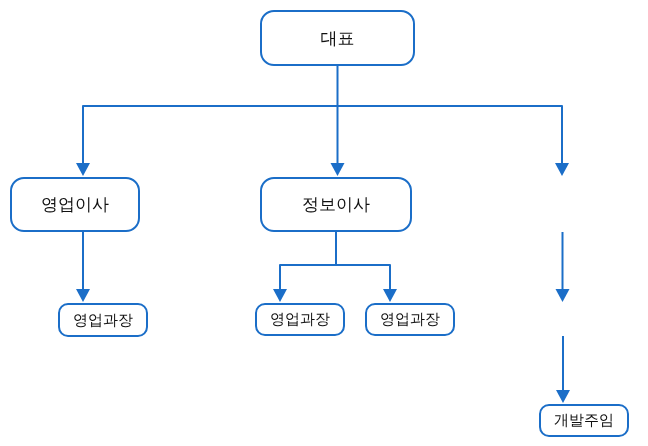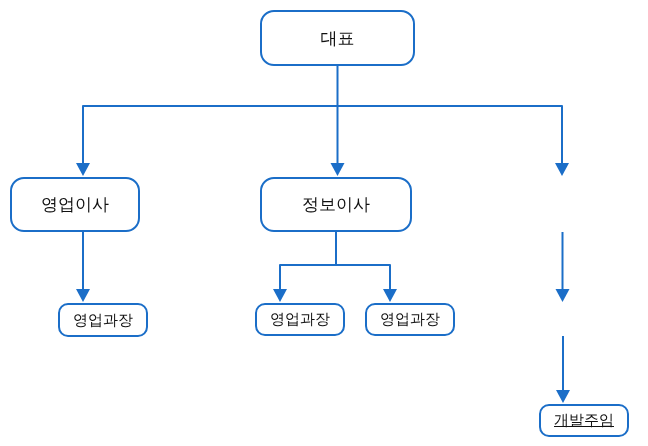--- a/index.html
+++ b/index.html
@@ -101,17 +101,17 @@
 
   <div class="node node-sm" style="left:235px; top:303px; width:90px; height:33px;">
     <span>영업과장</span>
   </div>
 
   <div class="node node-sm" style="left:345px; top:303px; width:90px; height:33px;">
     <span>영업과장</span>
   </div>
 
 
-  <div class="node node-sm" style="left:519px; top:404px; width:90px; height:33px;text-decoration:underline;">
+  <div class="node node-sm" style="left:519px; top:404px; width:90px; height:33px;">
     <span>개발주임</span>
   </div>
 
 </div>
 
 </body></html>

